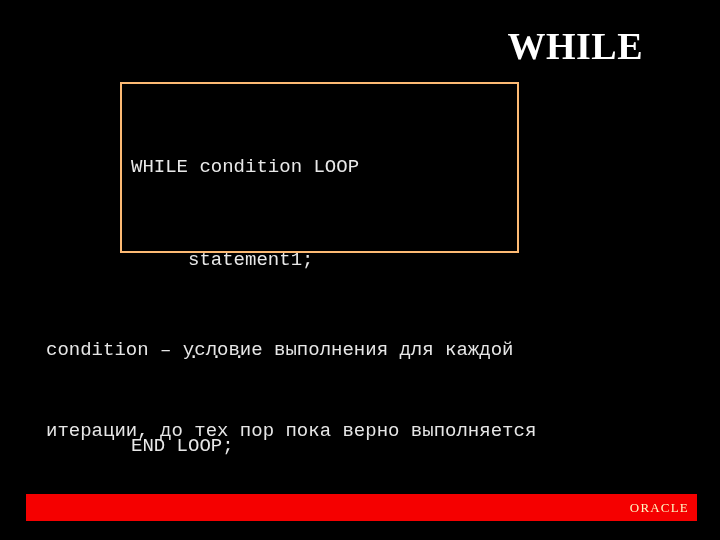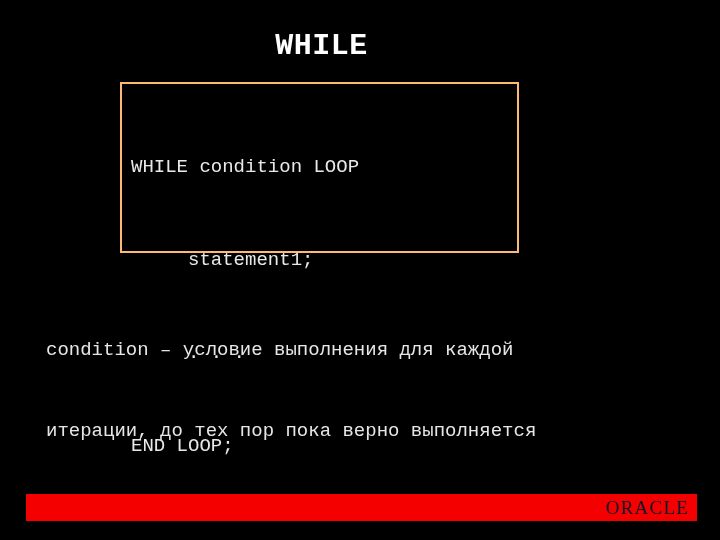--- a/index.html
+++ b/index.html
@@ -15,24 +15,24 @@
     overflow: hidden;
     font-family: "Liberation Sans", sans-serif;
   }
 
   
   #slide-title {
     position: absolute;
     left: 0;
     top: 28px;
     width: 643px;
-    text-align: center;
+    text-align: right;
     color: #ffffff;
-    font-family: Liberation Mono, monospace;
-    font-size: 30px;
+    font-family: Liberation Serif, serif;
+    font-size: 38px;
     font-weight: bold;
     letter-spacing: 0.5px;
     line-height: 36px;
     white-space: nowrap;
   }
 
   
   #code-box {
     position: absolute;
     left: 120px;
@@ -84,23 +84,23 @@
     top: 494px;
     width: 671px;
     height: 27px;
     background: #f50000;
   }
   #brand-text {
     position: absolute;
     right: 8px;
     top: 50%;
     transform: translateY(-50%);
-    color: #0f172a;
+    color: #fef9c3;
     font-family: "Liberation Serif", "DejaVu Serif", serif;
-    font-size: 19px;
+    font-size: 13px;
     font-weight: normal;
     letter-spacing: 1.2px;
     line-height: 20px;
     white-space: nowrap;
   }
 </style>
 </head>
 <body>
 
 <div id="slide">

